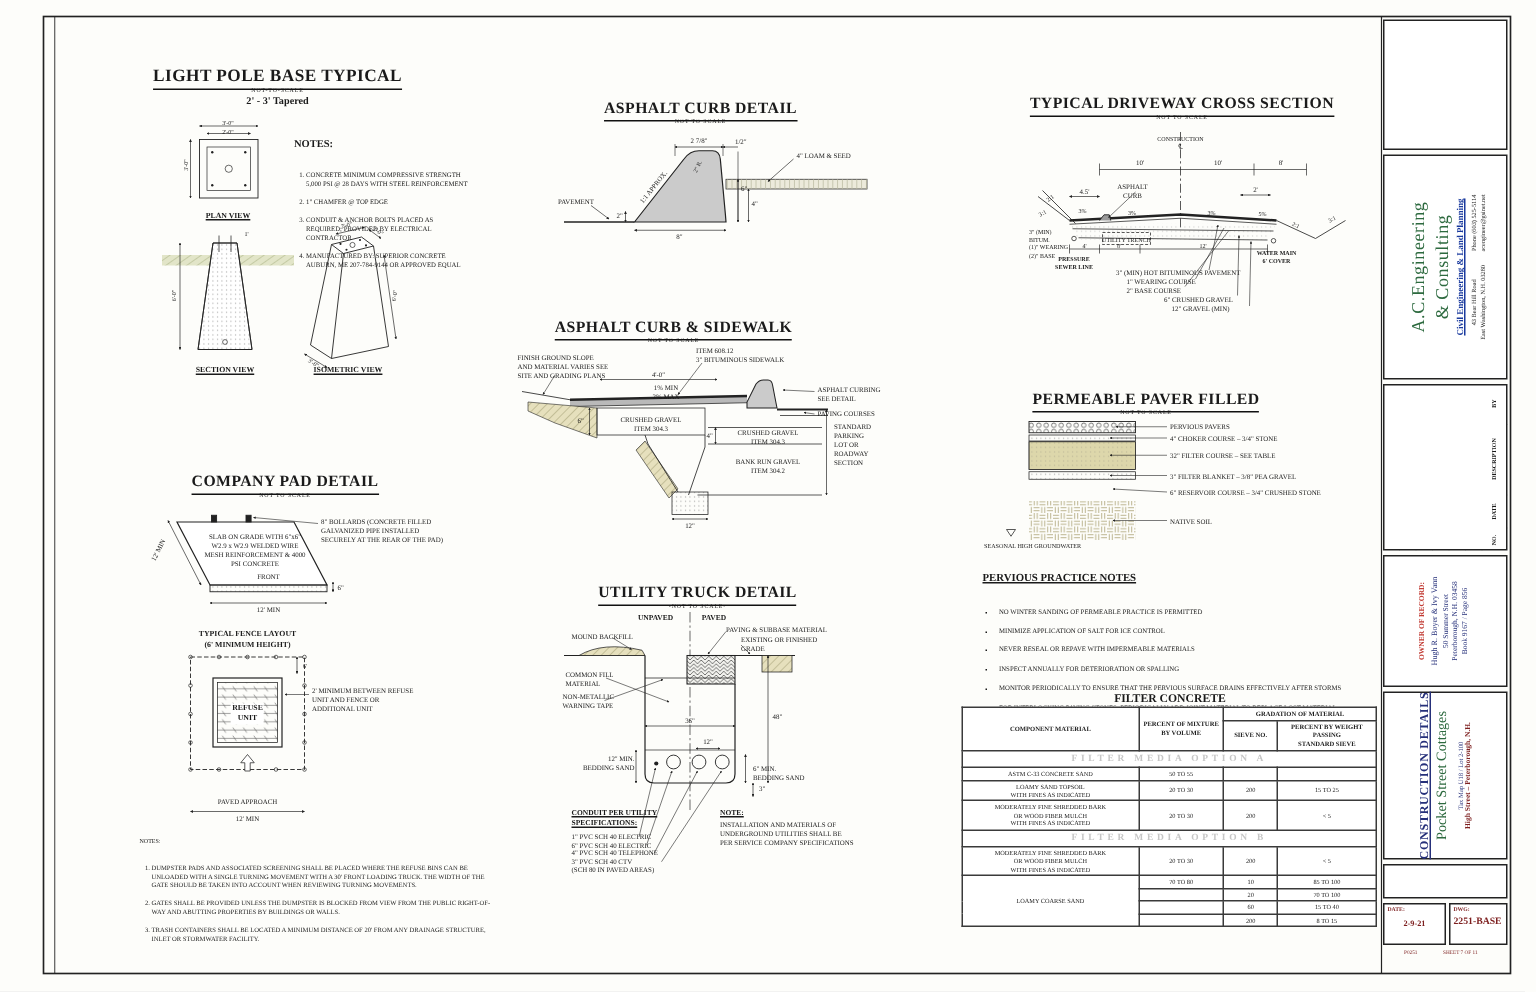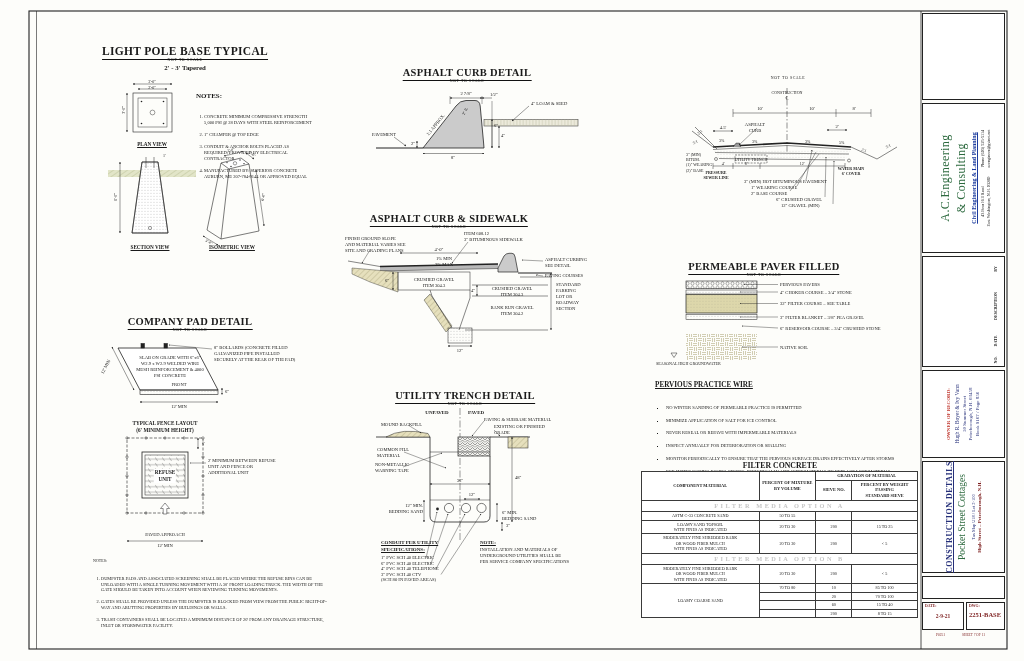--- a/index.html
+++ b/index.html
@@ -342,20 +342,21 @@
 <div class="t" style="left:490px;top:92px">1/2"</div>
 <div class="t" style="left:531px;top:101px">4" LOAM &amp; SEED</div>
 <div class="t" style="left:372px;top:132px">PAVEMENT</div>
 <div class="t" style="left:436px;top:125px;transform:translate(-50%,-50%) rotate(-51deg)">1:1 APPROX.</div>
 <div class="t sm" style="left:465px;top:111px;transform:translate(-50%,-50%) rotate(-65deg)">2" R.</div>
 <div class="t" style="left:494px;top:123px">6"</div>
 <div class="t" style="left:501px;top:133px">4"</div>
 <div class="t cx" style="left:453px;top:155px">8"</div>
 <div class="t" style="left:411px;top:141px">2"</div>
 
+<div class="t h1 cx" style="left:788px;top:63px">TYPICAL DRIVEWAY CROSS SECTION</div>
 <div class="t sub cx" style="left:788px;top:76px">NOT TO SCALE</div>
 <div class="t sm cx" style="left:787px;top:90px">CONSTRUCTION</div>
 <div class="t cx" style="left:787px;top:95px;font-size:5.5px">℄</div>
 <div class="t cx" style="left:760px;top:106px">10'</div>
 <div class="t cx" style="left:812px;top:106px">10'</div>
 <div class="t cx" style="left:854px;top:106px">8'</div>
 <div class="t cx" style="left:723px;top:125px">4.5'</div>
 <div class="t cx" style="left:837px;top:124px">2'</div>
 <div class="t cx" style="left:755px;top:122px">ASPHALT
 CURB</div>
@@ -447,21 +448,21 @@
 <div class="t h1 cx" style="left:764px;top:260px">PERMEABLE PAVER FILLED</div>
 <div class="t sub cx" style="left:764px;top:273px">NOT TO SCALE</div>
 <div class="t" style="left:780px;top:282px">PERVIOUS PAVERS</div>
 <div class="t" style="left:780px;top:289.5px">4" CHOKER COURSE – 3/4" STONE</div>
 <div class="t" style="left:780px;top:301px">32" FILTER COURSE – SEE TABLE</div>
 <div class="t" style="left:780px;top:314.5px">3" FILTER BLANKET – 3/8" PEA GRAVEL</div>
 <div class="t" style="left:780px;top:325.5px">6" RESERVOIR COURSE – 3/4" CRUSHED STONE</div>
 <div class="t" style="left:780px;top:344.5px">NATIVE SOIL</div>
 <div class="t" style="left:656px;top:361px;font-size:4.1px">SEASONAL HIGH GROUNDWATER</div>
 
-<div class="t b u" style="left:655px;top:381px;font-size:7.2px">PERVIOUS PRACTICE WIRE</div>
+<div class="t b u" style="left:655px;top:381px;font-size:7.2px">PERVIOUS PRACTICE NOTES</div>
 <div class="t bul" style="left:658px;top:392px;width:256px">
   <ul>
     <li>NO WINTER SANDING OF PERMEABLE PRACTICE IS PERMITTED</li>
     <li>MINIMIZE APPLICATION OF SALT FOR ICE CONTROL</li>
     <li>NEVER RESEAL OR REPAVE WITH IMPERMEABLE MATERIALS</li>
     <li>INSPECT ANNUALLY FOR DETERIORATION OR SPALLING</li>
     <li>MONITOR PERIODICALLY TO ENSURE THAT THE PERVIOUS SURFACE DRAINS EFFECTIVELY AFTER STORMS</li>
     <li>FOR INTERLOCKING PAVING STONES, PERIODICALLY ADD JOINT MATERIAL TO REPLACE LOST MATERIAL</li>
     <li>FOR SEEDED GRID SYSTEMS, PERIODIC RESEEDING OF GRASS PAVERS TO FILL IN BARE SPOTS</li>
     <li>MAJOR CLOGGING MAY NECESSITATE REPLACEMENT OF PERVIOUS SURFACE, AND POSSIBLE FILTER COURSE AND SUB-BASE COURSE</li>
@@ -540,21 +541,21 @@
     <td>15 TO 40</td>
   </tr>
   <tr>
     <td></td>
     <td>200</td>
     <td>8 TO 15</td>
   </tr>
 </tbody>
     </table>
 
-<div class="t h1 cx" style="left:465px;top:389px">UTILITY TRENCH DETAIL</div>
+<div class="t h1 cx" style="left:465px;top:389px">UTILITY TRUCK DETAIL</div>
 <div class="t sub cx" style="left:465px;top:402px">-NOT TO SCALE-</div>
 <div class="t b cx" style="left:437px;top:410px;font-size:5px">UNPAVED</div>
 <div class="t b cx" style="left:476px;top:410px;font-size:5px">PAVED</div>
 <div class="t" style="left:381px;top:422px">MOUND BACKFILL</div>
 <div class="t" style="left:484px;top:417px">PAVING &amp; SUBBASE MATERIAL</div>
 <div class="t" style="left:494px;top:424px">EXISTING OR FINISHED
 GRADE</div>
 <div class="t" style="left:377px;top:447px">COMMON FILL
 MATERIAL</div>
 <div class="t" style="left:375px;top:462px">NON-METALLIC

